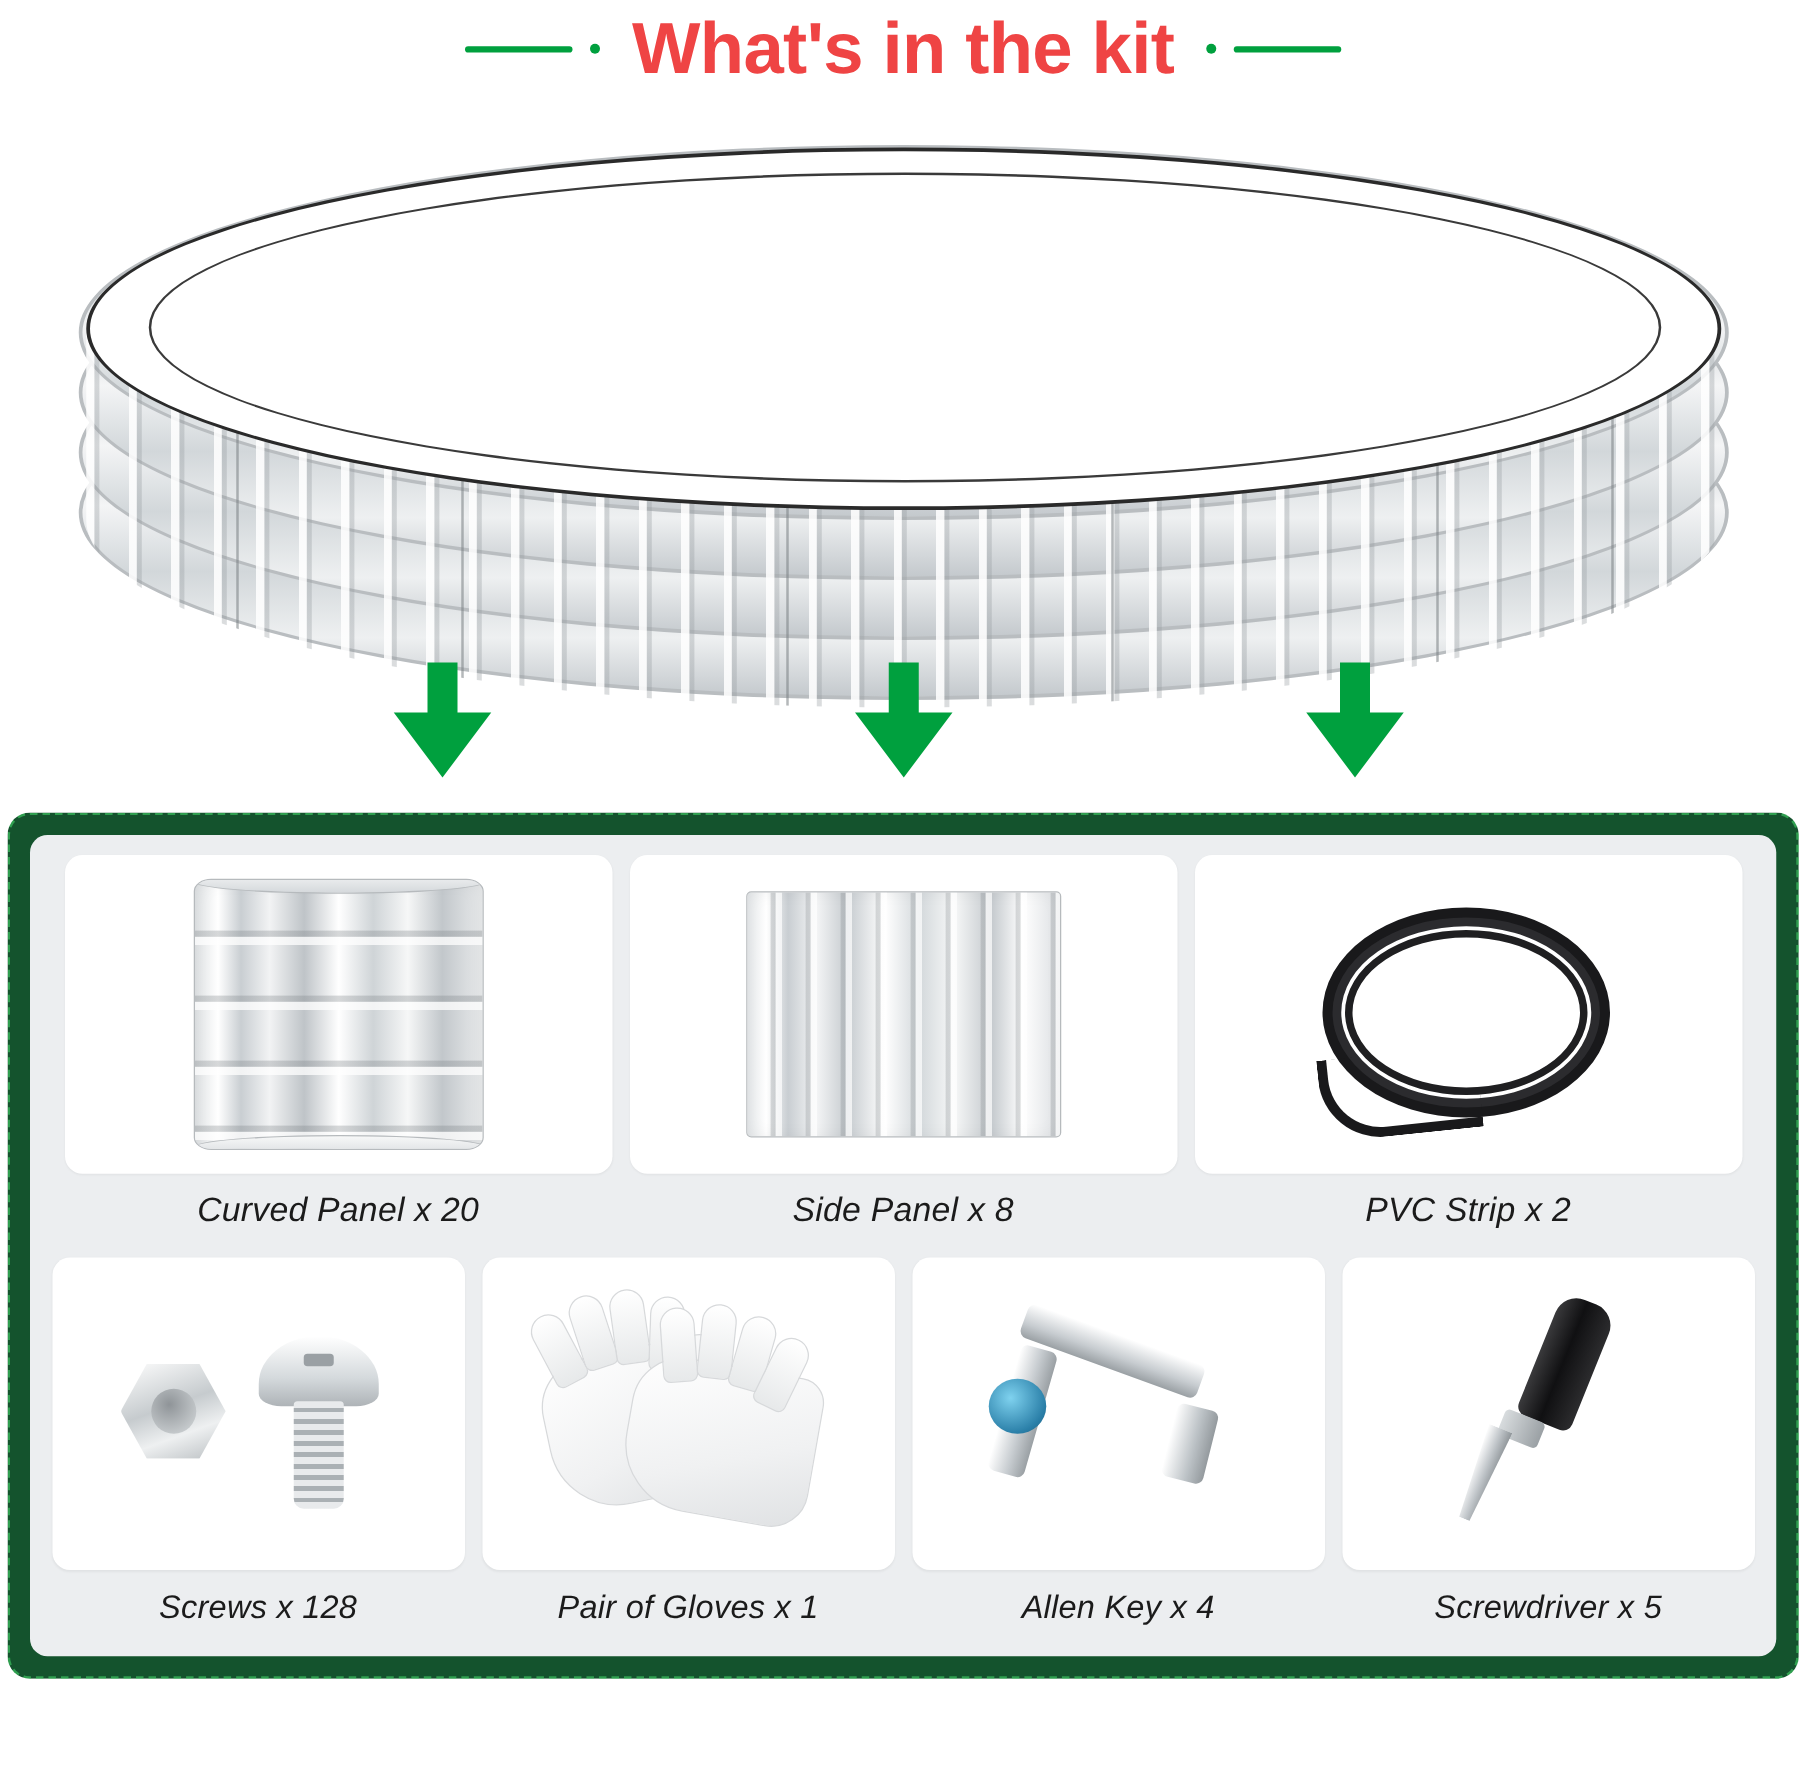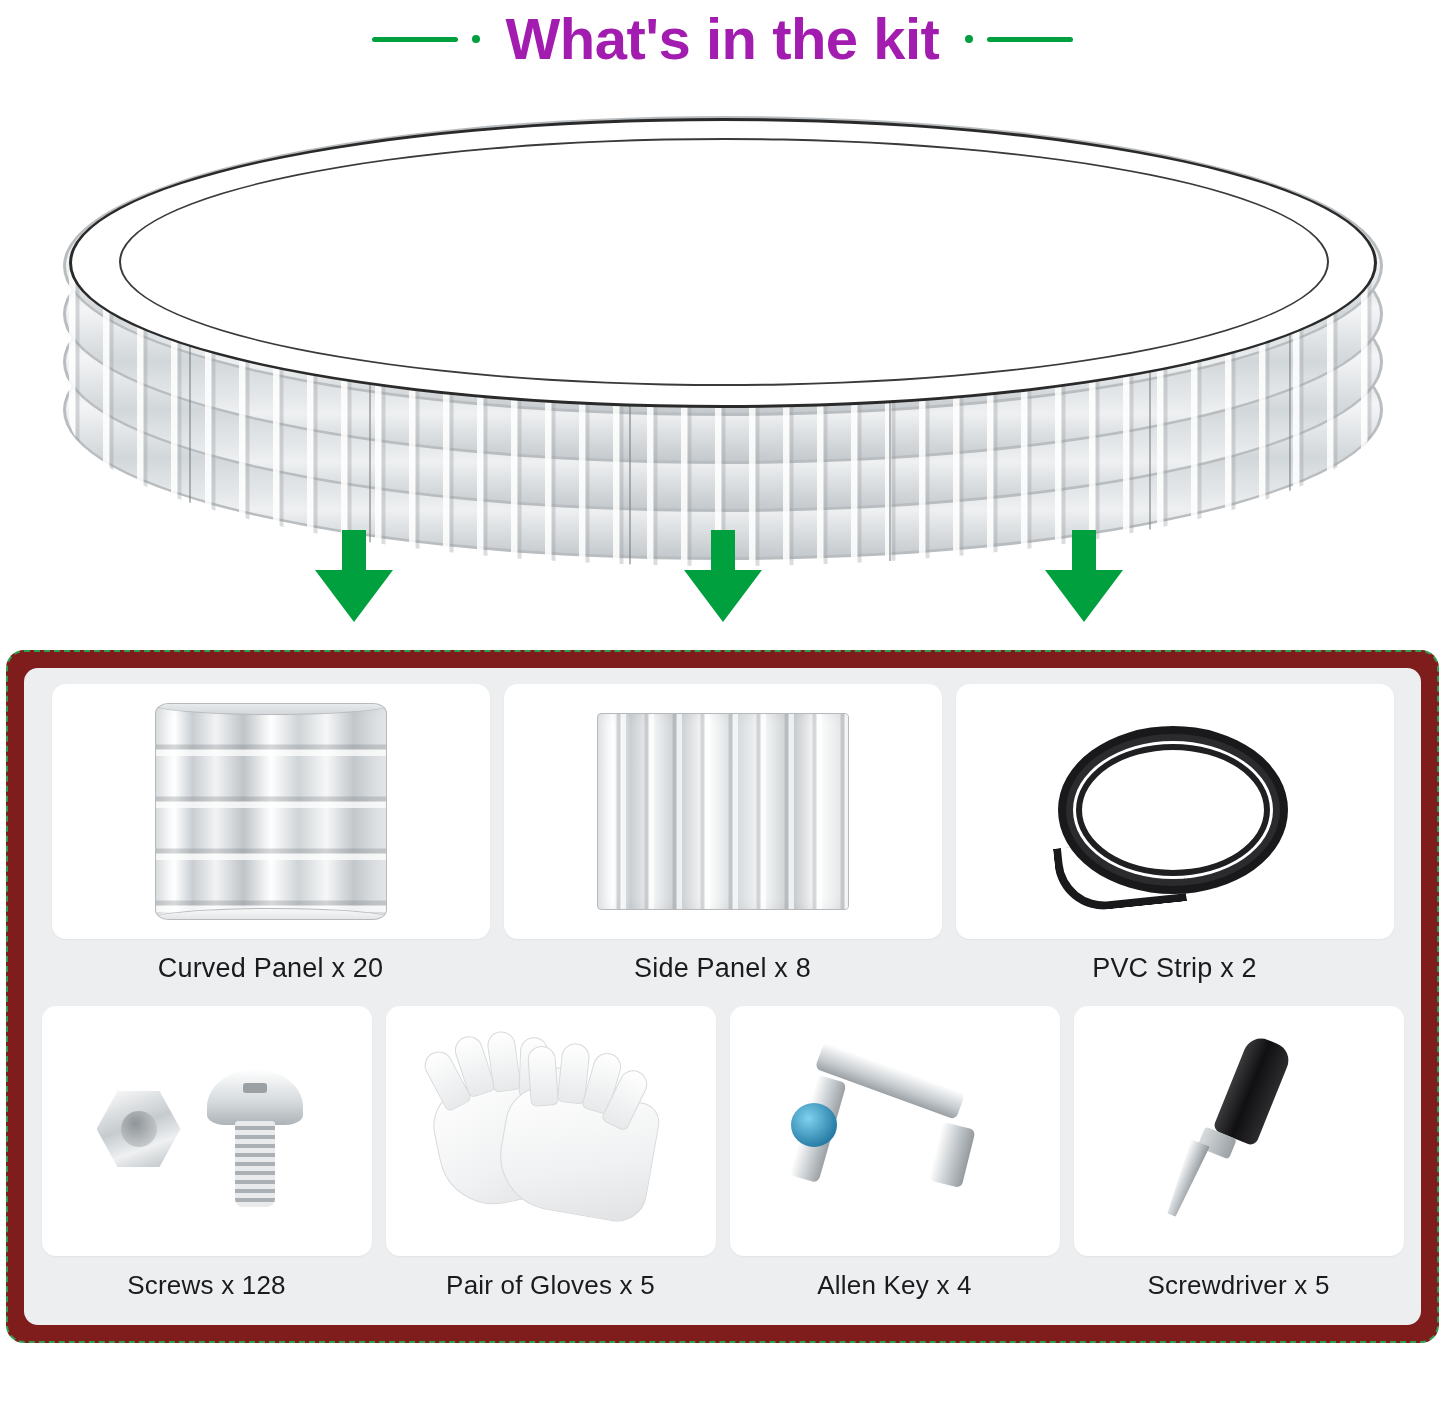--- a/index.html
+++ b/index.html
@@ -21,21 +21,21 @@
     position: relative;
     height: 78px;
     display: flex;
     align-items: center;
     justify-content: center;
     gap: 26px;
   }
   .header-title {
     font-size: 58px;
     font-weight: bold;
-    color: #a21caf;
+    color: #ef4444;
     letter-spacing: -0.5px;
     line-height: 1;
     white-space: nowrap;
   }
   .deco {
     display: flex;
     align-items: center;
     gap: 14px;
   }
   .deco .bar {
@@ -169,21 +169,22 @@
   .arrow-2 { left: 684px; top: 0; }
   .arrow-3 { left: 1045px; top: 0; }
 
   
   .kit-panel {
     position: relative;
     margin: 10px 6px 0 6px;
     padding: 16px;
     border: 2px dashed #2f9e4f;
     border-radius: 18px;
-    background: #7f1d1d;
+    background: #14532d;
+    font-style: italic;
   }
   .kit-inner {
     background: #eceef0;
     border-radius: 14px;
     padding: 16px 14px 8px 14px;
   }
   .row {
     display: flex;
     gap: 14px;
     justify-content: center;
@@ -516,21 +517,21 @@
                 <div class="finger f4"></div>
             </div>
             <div class="glove g2">
               <div class="finger f1"></div>
                 <div class="finger f2"></div>
               <div class="finger f3"></div>
                 <div class="finger f4"></div>
             </div>
           </div>
         </div>
-        <div class="caption">Pair of Gloves x 5</div>
+        <div class="caption">Pair of Gloves x 1</div>
       </div>
 
       <div class="cell">
         <div class="card">
           <div class="art allen">
             <div class="short"></div>
             <div class="long"></div>
             <div class="tip"></div>
             <div class="knob"></div>
           </div>

